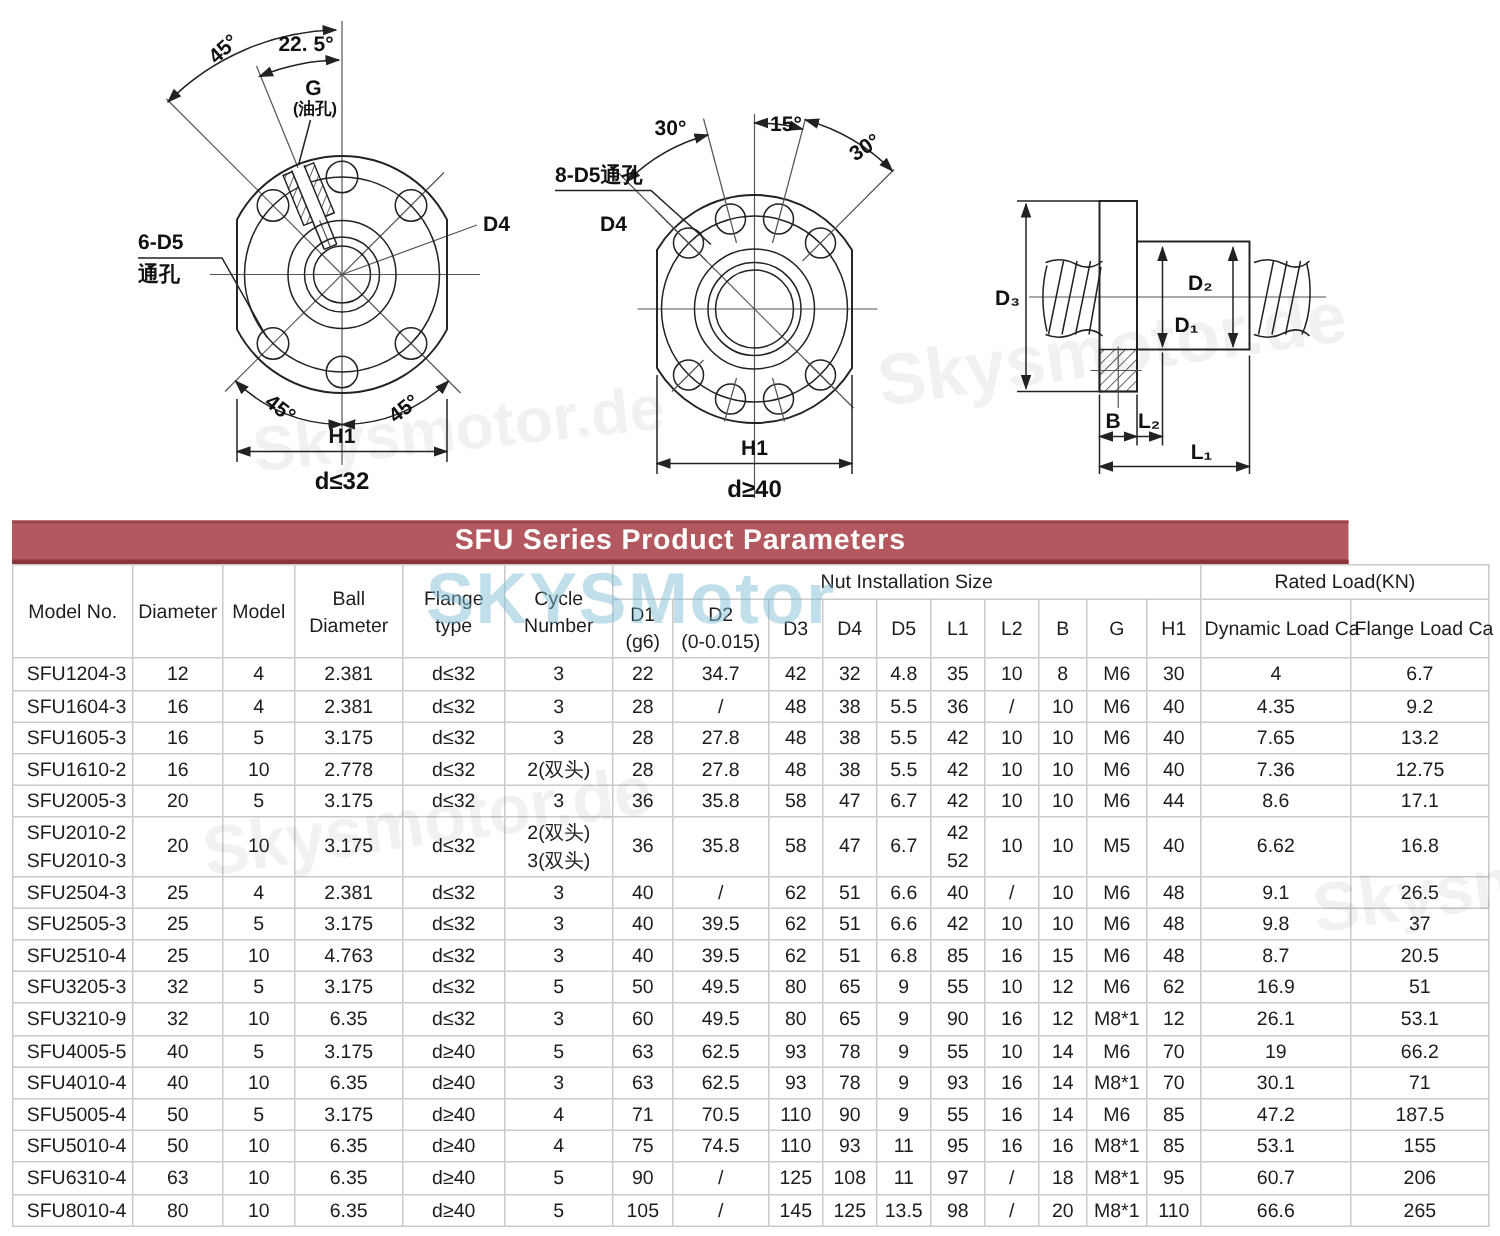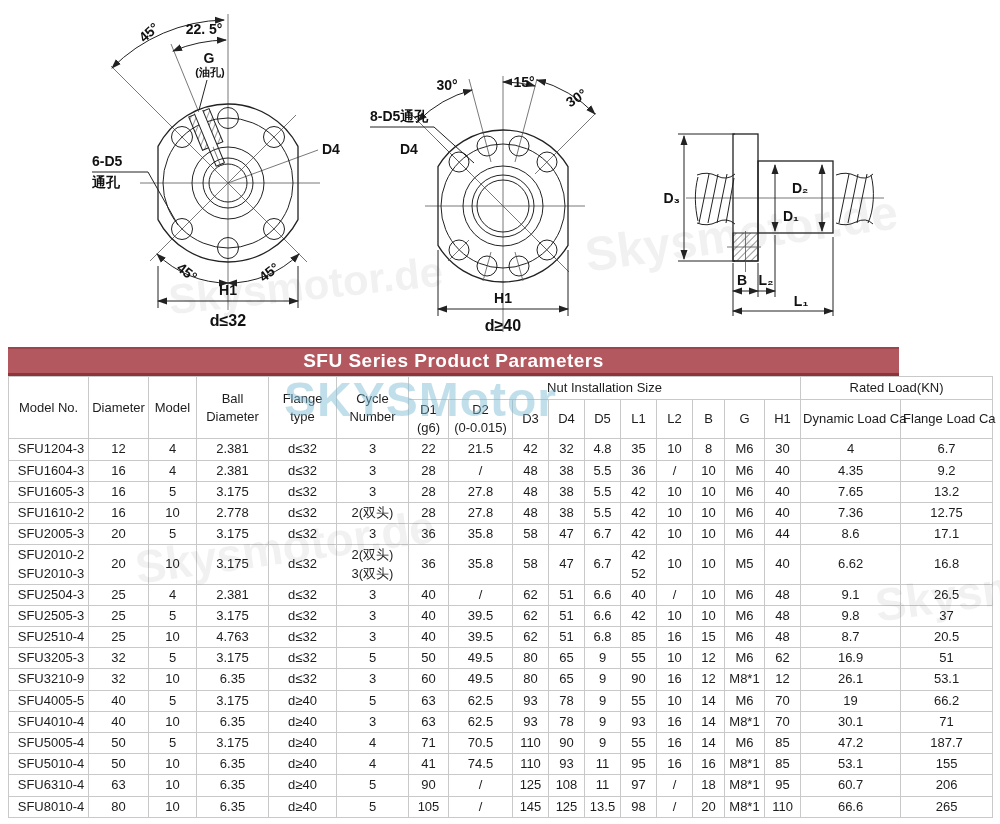--- a/index.html
+++ b/index.html
@@ -257,21 +257,21 @@
   </thead>
   <tbody id="rows">
       <tr>
         <td class="model">SFU1204-3</td>
         <td>12</td>
         <td>4</td>
         <td>2.381</td>
         <td>d≤32</td>
         <td>3</td>
         <td>22</td>
-        <td>21.5</td>
+        <td>34.7</td>
         <td>42</td>
         <td>32</td>
         <td>4.8</td>
         <td>35</td>
         <td>10</td>
         <td>8</td>
         <td>M6</td>
         <td>30</td>
         <td>4</td>
         <td>6.7</td>
@@ -530,30 +530,30 @@
         <td>70.5</td>
         <td>110</td>
         <td>90</td>
         <td>9</td>
         <td>55</td>
         <td>16</td>
         <td>14</td>
         <td>M6</td>
         <td>85</td>
         <td>47.2</td>
-        <td>187.7</td>
+        <td>187.5</td>
       </tr>
       <tr>
         <td class="model">SFU5010-4</td>
         <td>50</td>
         <td>10</td>
         <td>6.35</td>
         <td>d≥40</td>
         <td>4</td>
-        <td>41</td>
+        <td>75</td>
         <td>74.5</td>
         <td>110</td>
         <td>93</td>
         <td>11</td>
         <td>95</td>
         <td>16</td>
         <td>16</td>
         <td>M8*1</td>
         <td>85</td>
         <td>53.1</td>

